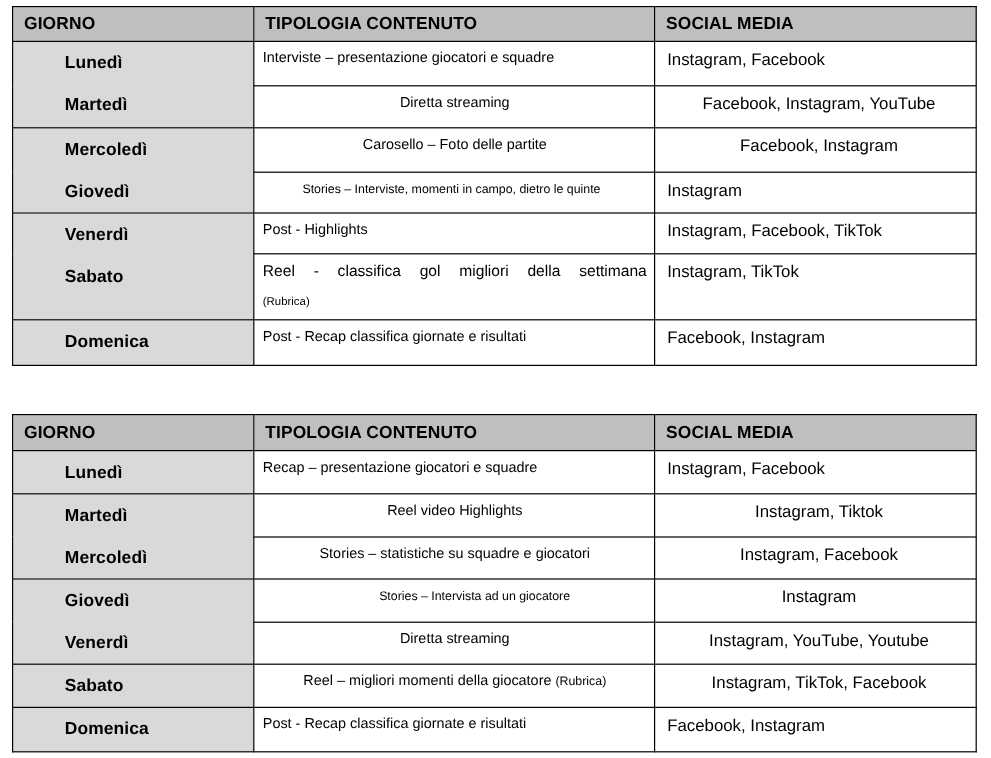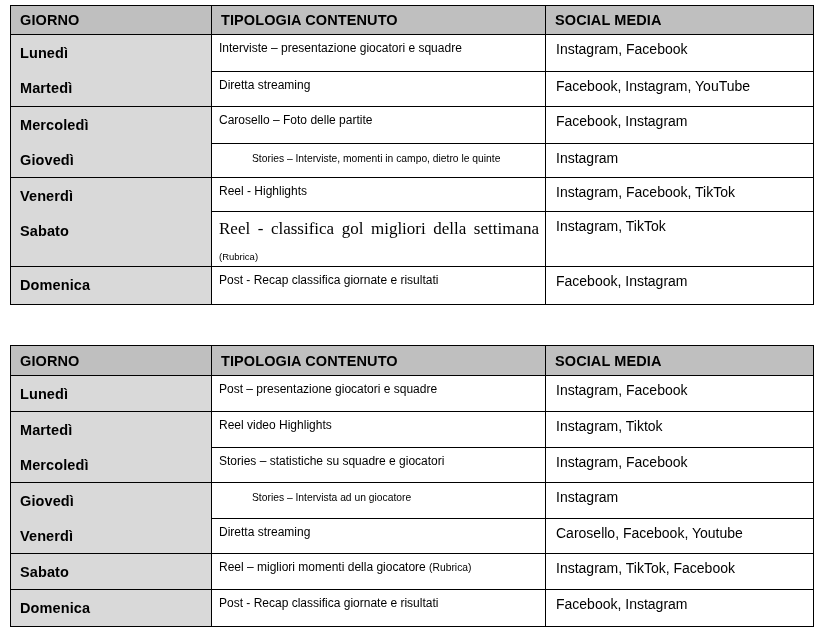--- a/index.html
+++ b/index.html
@@ -23,32 +23,32 @@
   col.c-content{width:334px;}
   col.c-social{width:268px;}
 
   th,td{border:1px solid var(--border);vertical-align:top;overflow:hidden;}
 
   th{background:var(--header-bg);text-align:left;vertical-align:middle;
     font-size:14.5px;font-weight:700;padding:0 4px 0 9px;letter-spacing:.1px;}
 
   td.day-cell{background:var(--day-bg);padding:0;}
   .day-line{height:35px;display:flex;align-items:center;padding-left:9px;
-    font-weight:700;font-size:14.5px;letter-spacing:.1px;}
+    font-weight:700;font-size:14.5px;letter-spacing:.1px;margin-left:34px;}
 
   td.content-cell{font-size:12px;padding:6px 6px 0 7px;line-height:1.3;}
   td.content-cell.small{font-size:10.3px;padding-top:8px;padding-left:40px;}
-  .justify-line{text-align:justify;text-align-last:justify;font-size:17px;font-family:Liberation Serif, serif;}
+  .justify-line{text-align:justify;text-align-last:justify;font-size:13px;}
   .rubrica{font-size:9.5px;margin-top:11px;}
   .note-inline{font-size:10.3px;}
 
   td.social-cell{font-size:14px;padding:6px 4px 0 10px;line-height:1.25;}
 
   tr.h28{height:29px;} tr.h30{height:30px;}
-  tr.h33{height:33px;} tr.h34{height:34px;} tr.h35{height:35px;}
+  tr.h33{height:33px;} tr.h34{height:34px;} tr.h35{height:35px;text-align:center;}
   tr.h36{height:36px;} tr.h37{height:37px;} tr.h38{height:38px;}
   tr.h55{height:55px;}
 </style>
 </head>
 <body>
 
 <div class="page">
 
   <table class="plan t1">
     <colgroup>
@@ -86,21 +86,21 @@
       </tr>
       <tr class="h33">
         <td class="content-cell small">Stories – Interviste, momenti in campo, dietro le quinte</td>
         <td class="social-cell">Instagram</td>
       </tr>
       <tr class="h34">
         <td class="day-cell" rowspan="2">
           <div class="day-line">Venerdì</div>
           <div class="day-line">Sabato</div>
         </td>
-        <td class="content-cell">Reel - Highlights</td>
+        <td class="content-cell">Post - Highlights</td>
         <td class="social-cell">Instagram, Facebook, TikTok</td>
       </tr>
       <tr class="h55">
         <td class="content-cell">
           <div class="justify-line">Reel - classifica gol migliori della settimana</div>
           <div class="rubrica">(Rubrica)</div>
         </td>
         <td class="social-cell">Instagram, TikTok</td>
       </tr>
       <tr class="h38">
@@ -124,21 +124,21 @@
         <th>GIORNO</th>
         <th>TIPOLOGIA CONTENUTO</th>
         <th>SOCIAL MEDIA</th>
       </tr>
     </thead>
     <tbody>
       <tr class="h36">
         <td class="day-cell">
           <div class="day-line">Lunedì</div>
         </td>
-        <td class="content-cell">Post – presentazione giocatori e squadre</td>
+        <td class="content-cell">Recap – presentazione giocatori e squadre</td>
         <td class="social-cell">Instagram, Facebook</td>
       </tr>
       <tr class="h35">
         <td class="day-cell" rowspan="2">
           <div class="day-line">Martedì</div>
           <div class="day-line">Mercoledì</div>
         </td>
         <td class="content-cell">Reel video Highlights</td>
         <td class="social-cell">Instagram, Tiktok</td>
       </tr>
@@ -149,21 +149,21 @@
       <tr class="h35">
         <td class="day-cell" rowspan="2">
           <div class="day-line">Giovedì</div>
           <div class="day-line">Venerdì</div>
         </td>
         <td class="content-cell small">Stories – Intervista ad un giocatore</td>
         <td class="social-cell">Instagram</td>
       </tr>
       <tr class="h35">
         <td class="content-cell">Diretta streaming</td>
-        <td class="social-cell">Carosello, Facebook, Youtube</td>
+        <td class="social-cell">Instagram, YouTube, Youtube</td>
       </tr>
       <tr class="h35">
         <td class="day-cell">
           <div class="day-line">Sabato</div>
         </td>
         <td class="content-cell">
           <span>Reel – migliori momenti della giocatore</span>
           <span class="note-inline">(Rubrica)</span>
         </td>
         <td class="social-cell">Instagram, TikTok, Facebook</td>

